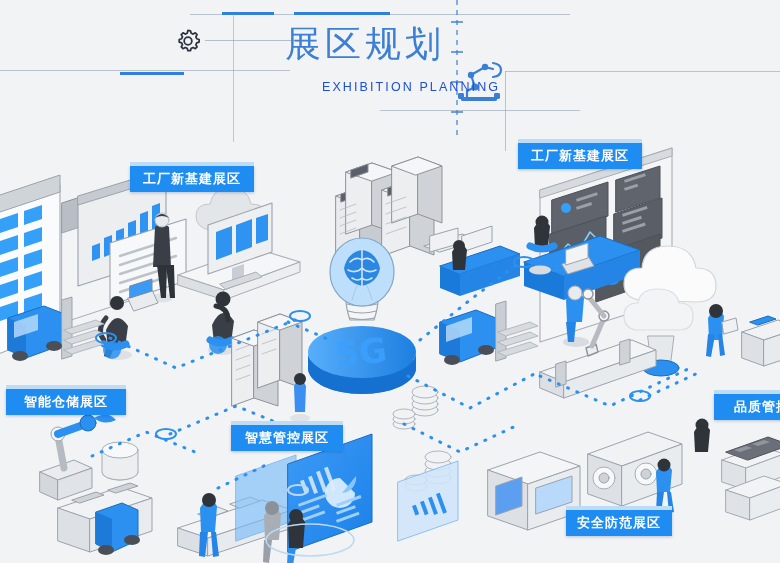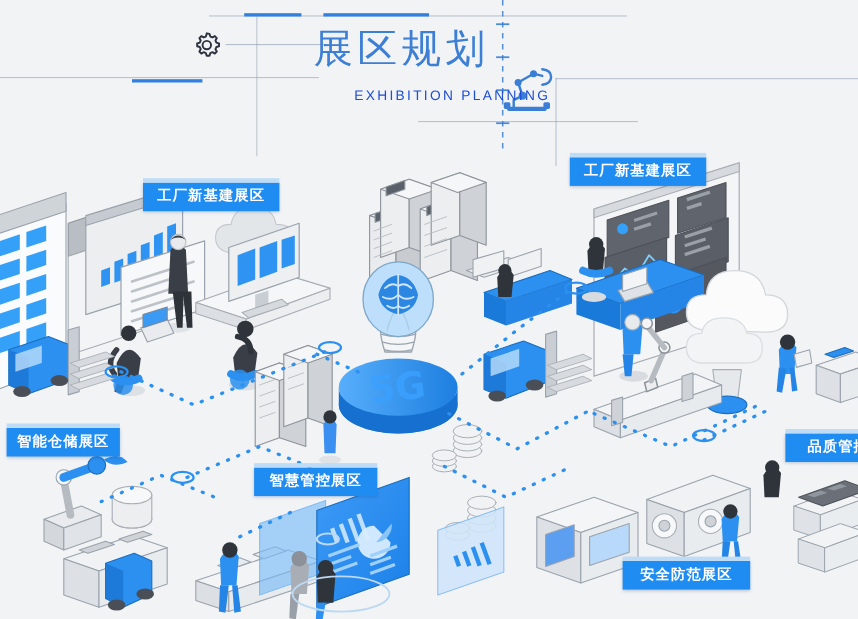--- a/index.html
+++ b/index.html
@@ -665,21 +665,21 @@
     </svg>
 
     <div class="hdr-title">展区规划</div>
     <div class="hdr-sub">EXHIBITION PLANNING</div>
   </div>
 
   <div class="badge" style="left:130px;top:166px;width:124px;">工厂新基建展区</div>
 
   <div class="badge" style="left:518px;top:143px;width:124px;">工厂新基建展区</div>
 
-  <div class="badge" style="left:6px;top:389px;width:103px;">智能仓储展区</div>
+  <div class="badge" style="left:6px;top:389px;width:120px;">智能仓储展区</div>
 
   <div class="badge" style="left:231px;top:425px;width:112px;">智慧管控展区</div>
 
   <div class="badge" style="left:714px;top:394px;width:124px;">品质管控展区</div>
 
-  <div class="badge" style="left:566px;top:510px;width:116px;">安全防范展区</div>
+  <div class="badge" style="left:566px;top:510px;width:106px;">安全防范展区</div>
 
 </div>
 
 </body></html>

